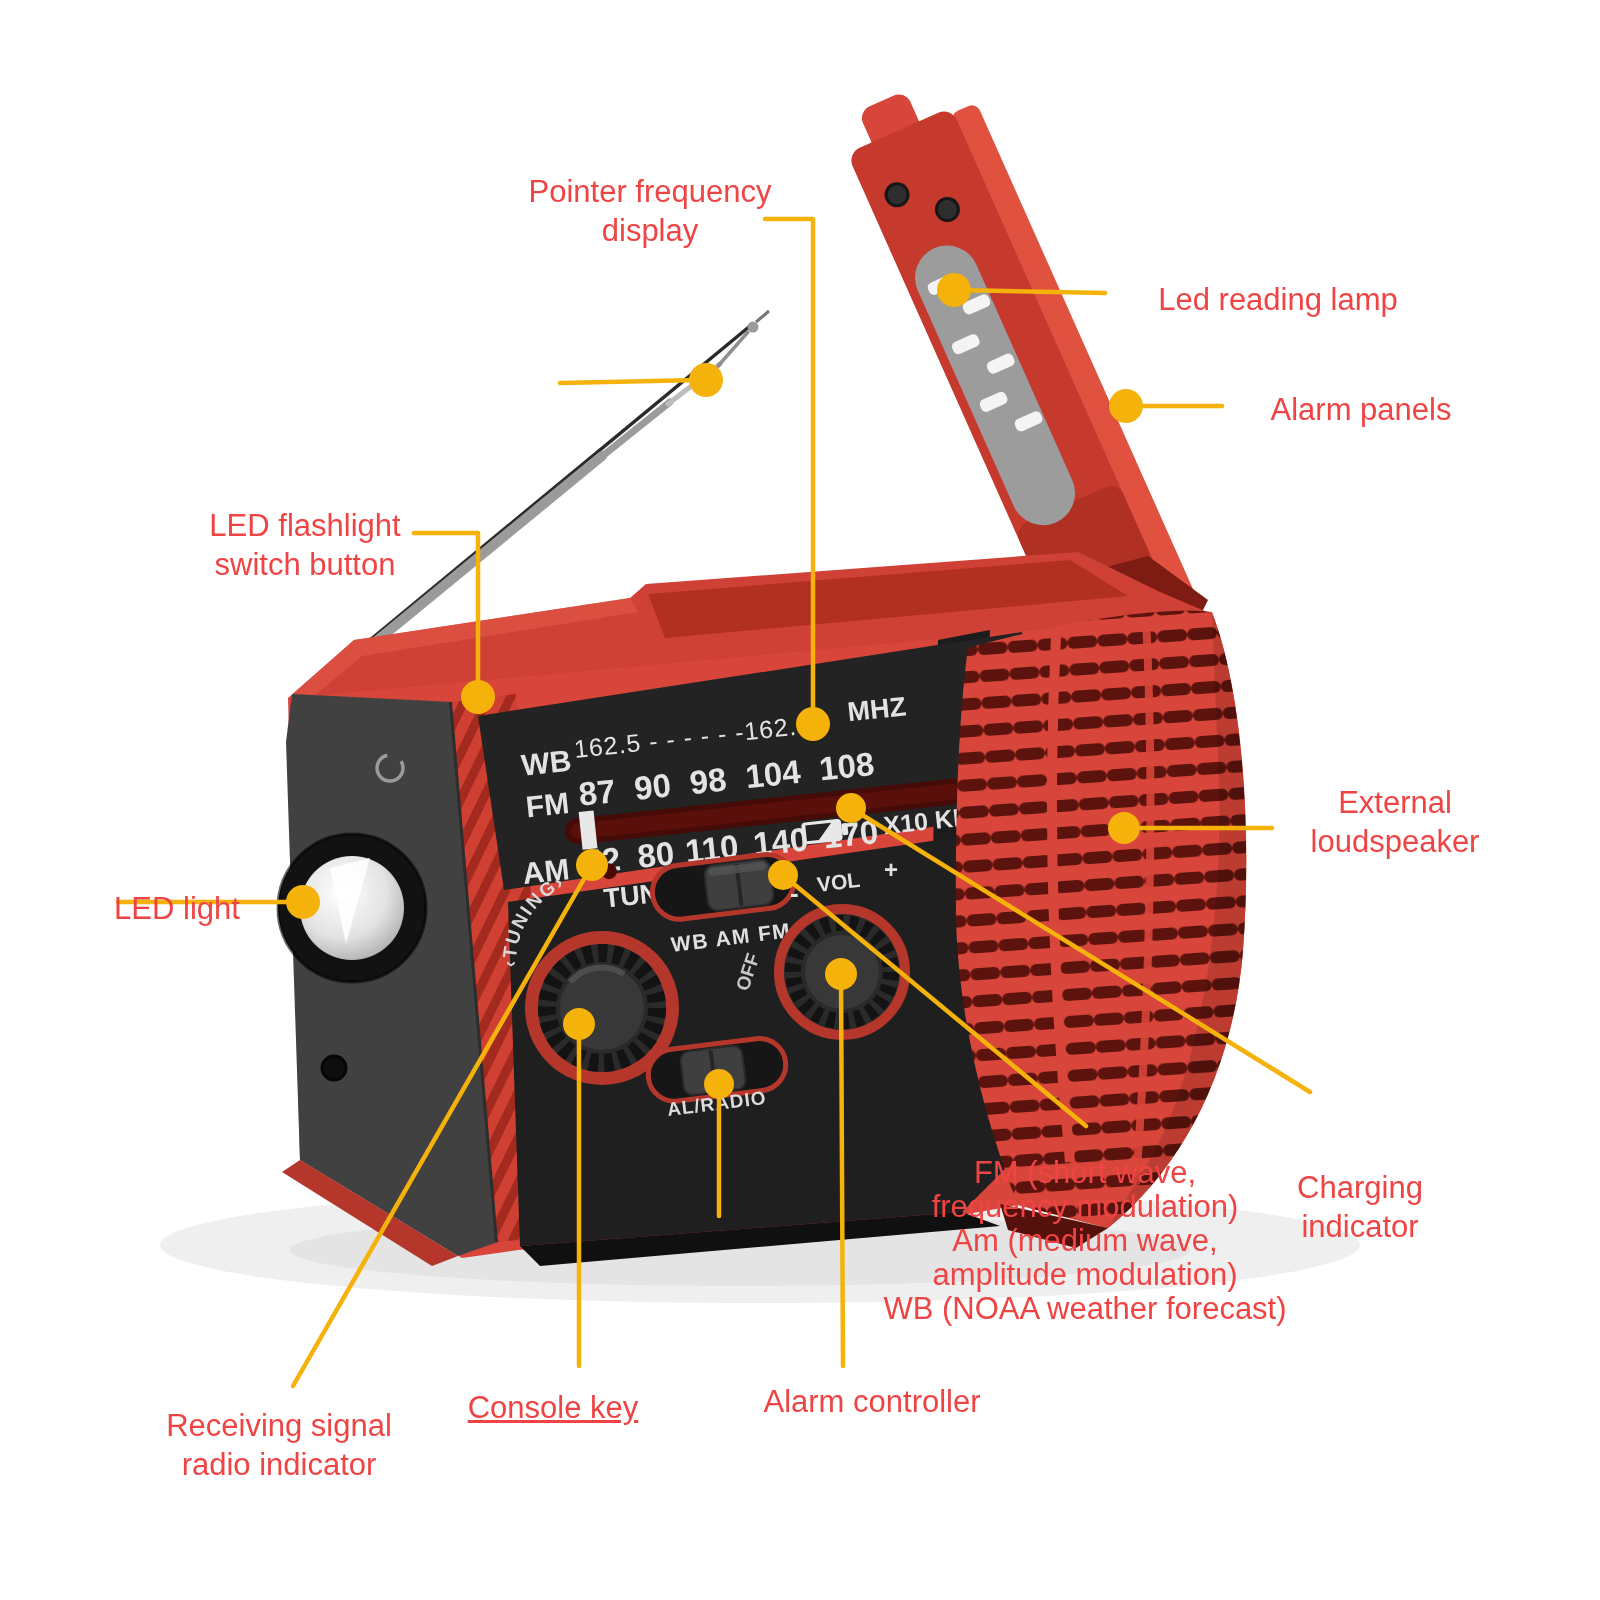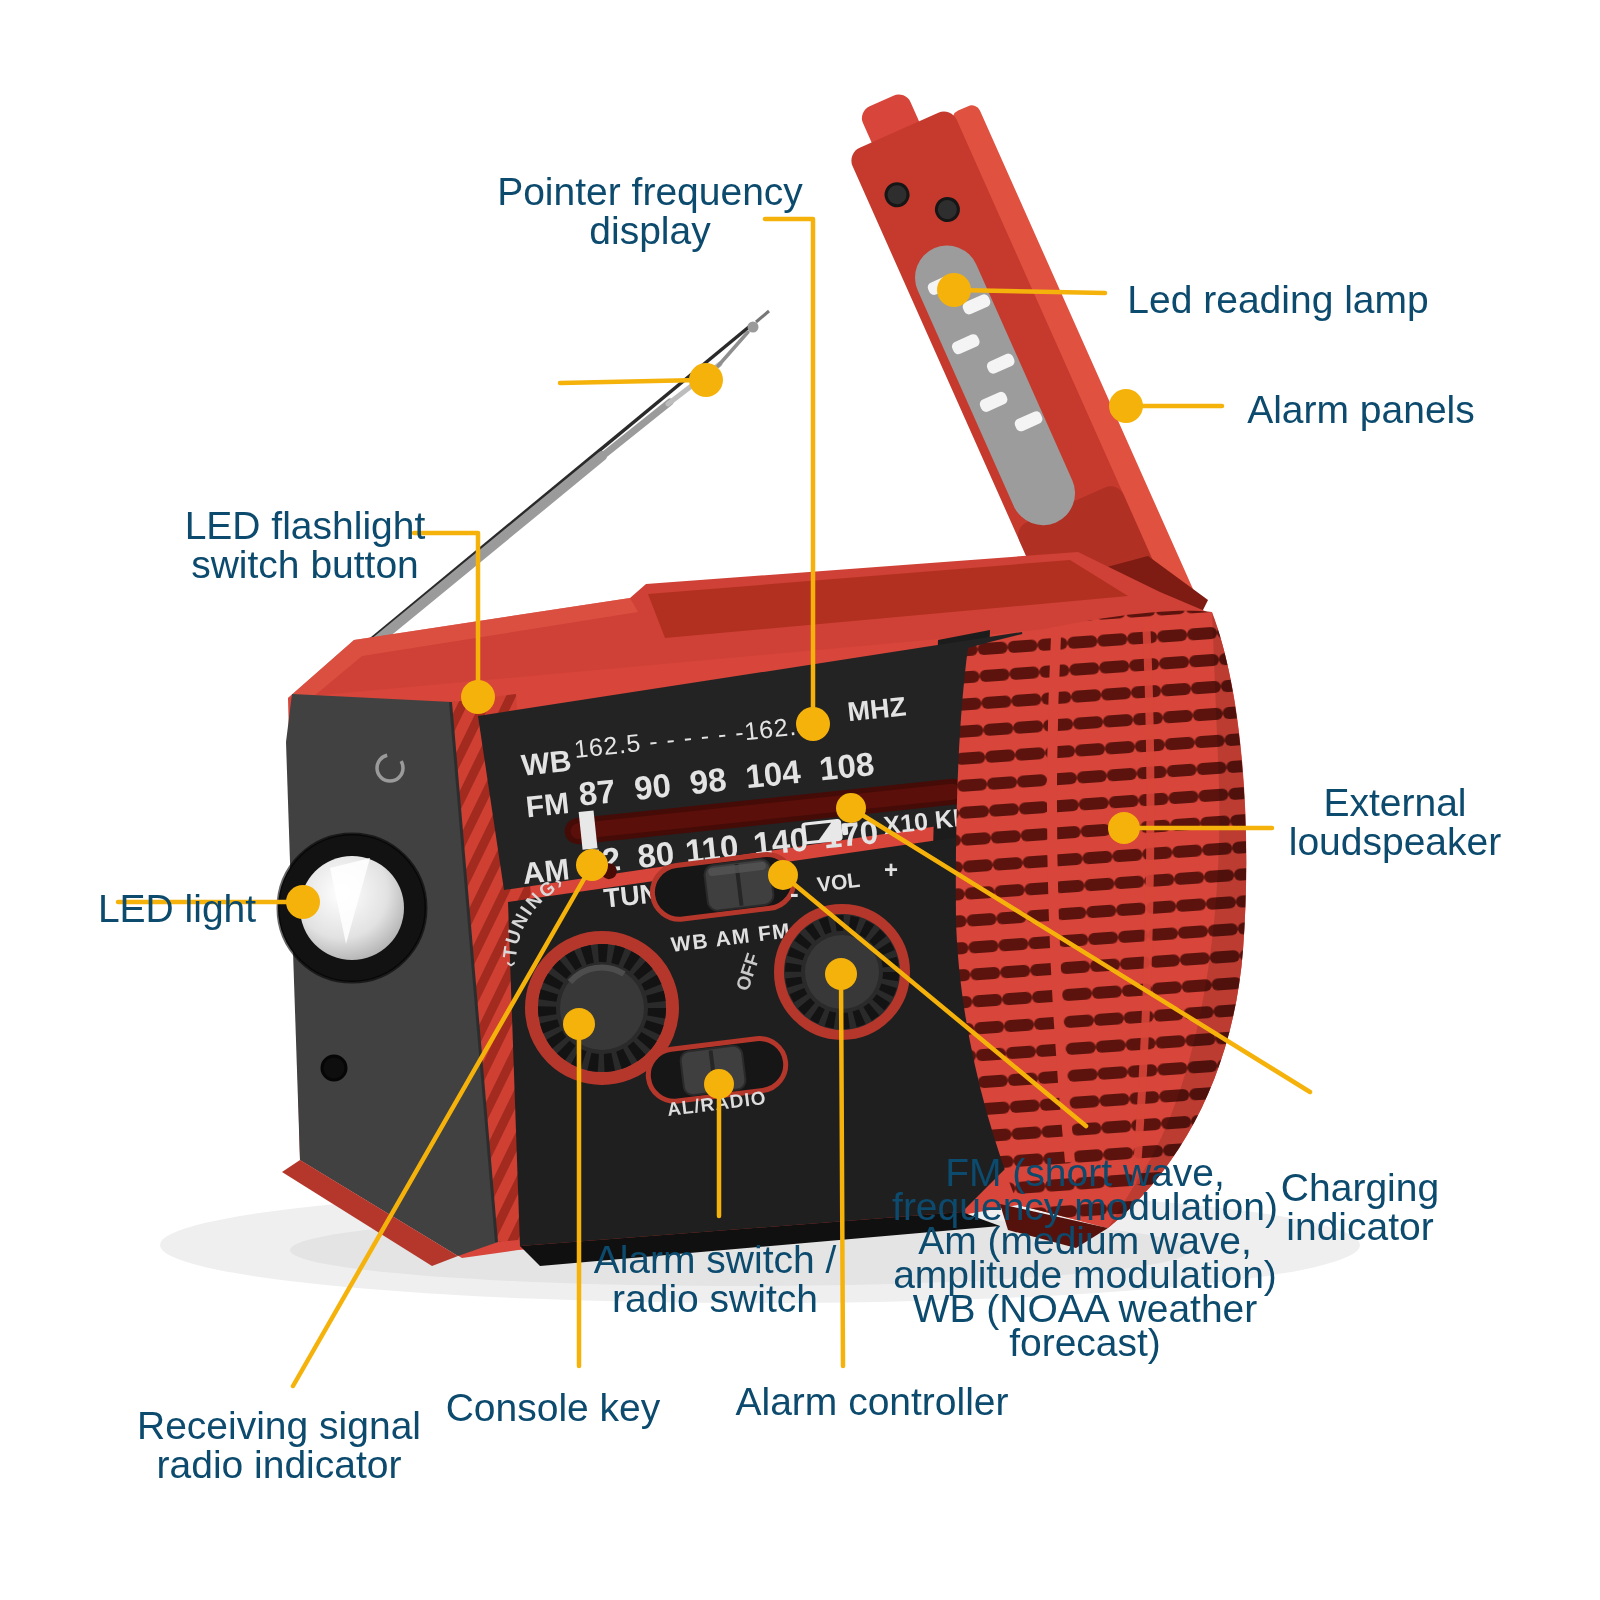--- a/index.html
+++ b/index.html
@@ -1,19 +1,19 @@
 <!DOCTYPE html>
 <html><head>
 <meta charset="utf-8">
 <style>
   html,body{margin:0;padding:0;background:#ffffff;}
   #stage{position:relative;width:1600px;height:1600px;background:#ffffff;overflow:hidden;
          font-family:"Liberation Sans", sans-serif;}
   #art{position:absolute;left:0;top:0;}
-  .callout{position:absolute;color:#0c4a6e;font-size:39px;line-height:39px;
+  .callout{position:absolute;color:#ef4444;font-size:31px;line-height:39px;
            white-space:pre-line;text-align:center;letter-spacing:0px;}
   .callout.left{text-align:center;}
   svg text{font-family:"Liberation Sans", sans-serif;}
 </style>
 </head>
 <body>
 
 <div id="stage">
 
 <svg id="art" width="1600" height="1600" viewBox="0 0 1600 1600">
@@ -218,20 +218,18 @@
 <div class="callout left" style="left:1236px;top:390px;width:250px;">Alarm panels</div>
 <div class="callout" style="left:1285px;top:783px;width:220px;">External
 loudspeaker</div>
 <div class="callout" style="left:1260px;top:1168px;width:200px;">Charging
 indicator</div>
 <div class="callout" style="left:860px;top:1136px;width:450px;line-height:34px;margin-top:20px;">FM (short wave,
 frequency modulation)
 Am (medium wave,
 amplitude modulation)
 WB (NOAA weather forecast)</div>
-<div class="callout" style="left:565px;top:1240px;width:300px;">Alarm switch /
-radio switch</div>
-<div class="callout" style="left:403px;top:1388px;width:300px;">Console key</div>
+<div class="callout" style="left:403px;top:1388px;width:300px;text-decoration:underline;">Console key</div>
 <div class="callout" style="left:722px;top:1382px;width:300px;">Alarm controller</div>
 <div class="callout" style="left:129px;top:1406px;width:300px;">Receiving signal
 radio indicator</div>
 
 </div>
 
 </body></html>

